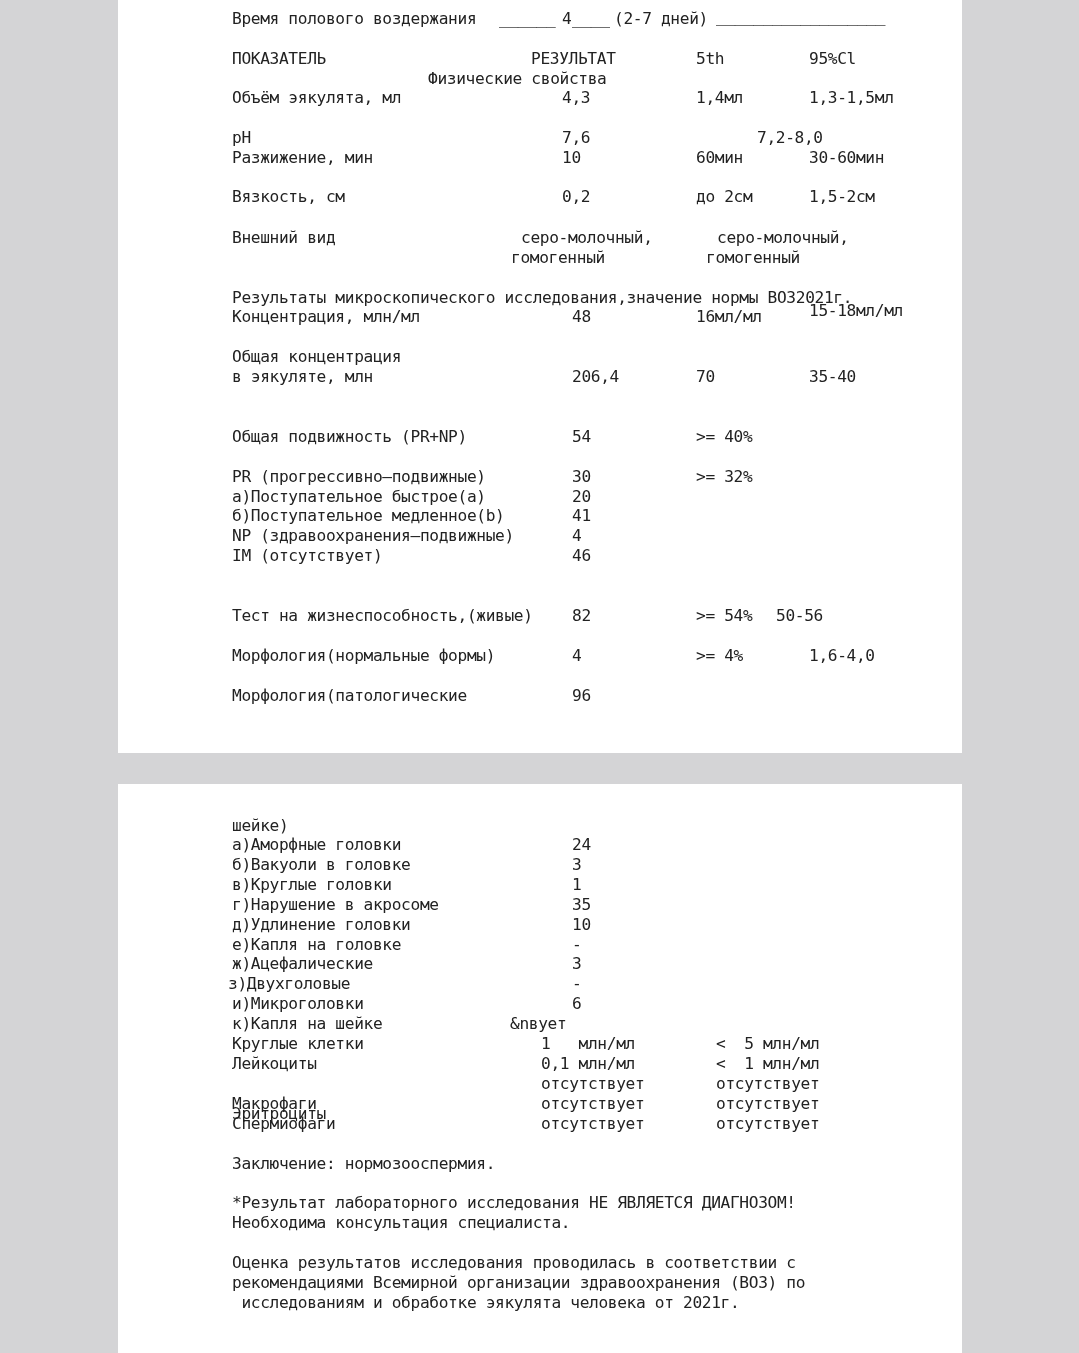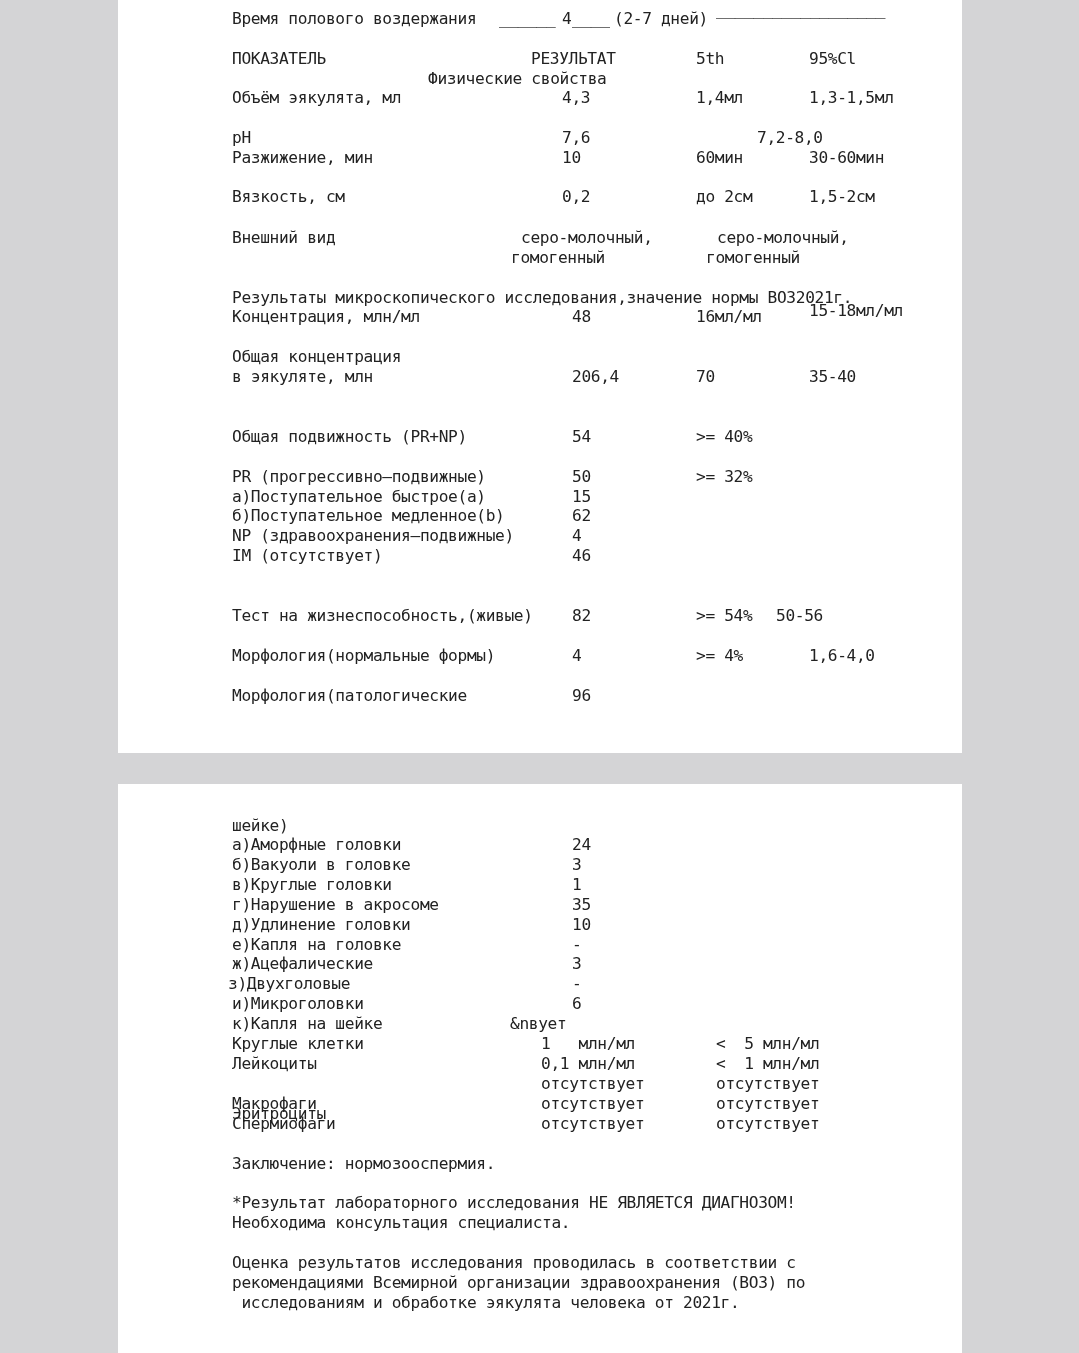--- a/index.html
+++ b/index.html
@@ -14,21 +14,21 @@
 
 <div class="page" id="page1"></div>
 <div class="page" id="page2"></div>
 
 <div>
   <span class="t" style="left:232px;top:9px">Время полового воздержания</span>
   <span class="t" style="left:499px;top:9px">______</span>
   <span class="t" style="left:562px;top:9px">4</span>
   <span class="t" style="left:572px;top:9px">____</span>
   <span class="t" style="left:614px;top:9px">(2-7 дней)</span>
-  <span class="t" style="left:716px;top:0">__________________</span>
+  <span class="t" style="left:716px;top:7px">__________________</span>
 </div>
 
 <div>
   <span class="t" style="left:232px;top:49px">ПОКАЗАТЕЛЬ</span>
   <span class="t" style="left:531px;top:49px">РЕЗУЛЬТАТ</span>
   <span class="t" style="left:696px;top:49px">5th</span>
   <span class="t" style="left:809px;top:49px">95%Cl</span>
 </div>
 
 <span class="t" style="left:428px;top:69px">Физические свойства</span>
@@ -86,29 +86,29 @@
 </div>
 
 <div>
   <span class="t" style="left:232px;top:427px">Общая подвижность (PR+NP)</span>
   <span class="t" style="left:572px;top:427px">54</span>
   <span class="t" style="left:696px;top:427px">&gt;= 40%</span>
 </div>
 
 <div>
   <span class="t" style="left:232px;top:467px">PR (прогрессивно–подвижные)</span>
-  <span class="t" style="left:572px;top:467px">50</span>
+  <span class="t" style="left:572px;top:467px">30</span>
   <span class="t" style="left:696px;top:467px">&gt;= 32%</span>
 </div>
 
 <div>
   <span class="t" style="left:232px;top:487px">а)Поступательное быстрое(a)</span>
-  <span class="t" style="left:572px;top:487px">15</span>
+  <span class="t" style="left:572px;top:487px">20</span>
   <span class="t" style="left:232px;top:506px">б)Поступательное медленное(b)</span>
-  <span class="t" style="left:572px;top:506px">62</span>
+  <span class="t" style="left:572px;top:506px">41</span>
   <span class="t" style="left:232px;top:526px">NP (здравоохранения–подвижные)</span>
   <span class="t" style="left:572px;top:526px">4</span>
   <span class="t" style="left:232px;top:546px">IM (отсутствует)</span>
   <span class="t" style="left:572px;top:546px">46</span>
 </div>
 
 <div>
   <span class="t" style="left:232px;top:606px">Тест на жизнеспособность,(живые)</span>
   <span class="t" style="left:572px;top:606px">82</span>
   <span class="t" style="left:696px;top:606px">&gt;= 54%</span>

